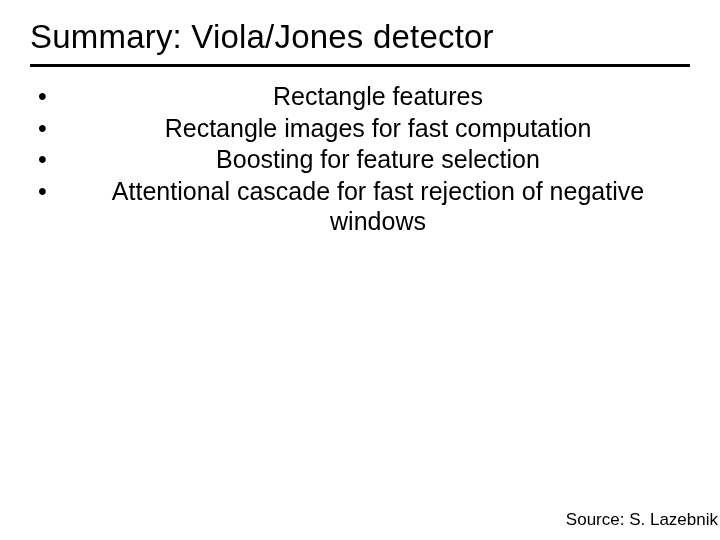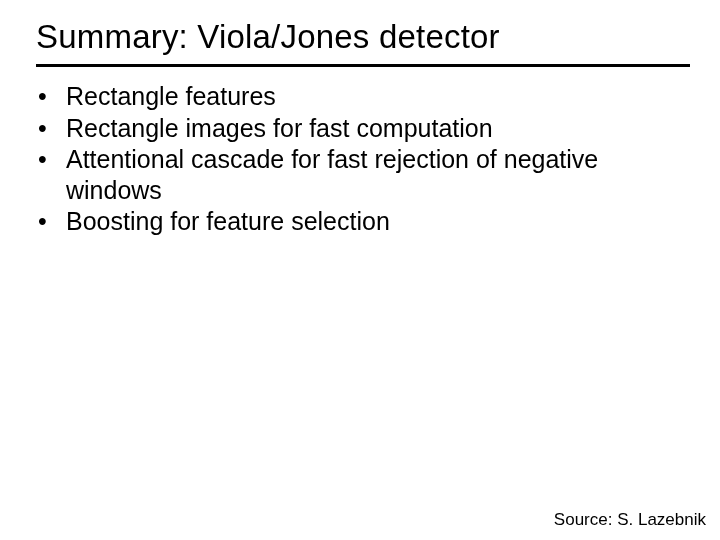--- a/index.html
+++ b/index.html
@@ -22,54 +22,54 @@
       position: relative;
     }
     .title {
       font-size: 33px;
       font-weight: normal;
       color: #000;
       padding-bottom: 8px;
       border-bottom: 3px solid #000;
       margin-bottom: 14px;
       letter-spacing: 0.2px;
-      margin-left: 6px;
     }
     .bullet-list {
       list-style: none;
       padding-left: 8px;
+      text-align: center;
     }
     .bullet-list li {
       font-size: 25px;
       color: #000;
       line-height: 1.22;
       padding-left: 28px;
       position: relative;
       margin-bottom: 1px;
     }
     .bullet-list li::before {
       content: "•";
       position: absolute;
       left: 0;
       top: 0;
       font-size: 25px;
     }
     .source {
       position: absolute;
       bottom: 10px;
-      right: 14px;
+      right: 2px;
       font-size: 17px;
       color: #000;
     }
   </style>
 </head>
 <body>
 
 <div class="slide">
   <h1 class="title">Summary: Viola/Jones detector</h1>
   <ul class="bullet-list">
     <li>Rectangle features</li>
     <li>Rectangle images for fast computation</li>
+    <li>Boosting for feature selection</li>
     <li>Attentional cascade for fast rejection of negative windows</li>
-    <li>Boosting for feature selection</li>
   </ul>
   <div class="source">Source: S. Lazebnik</div>
 </div>
 
 </body></html>

